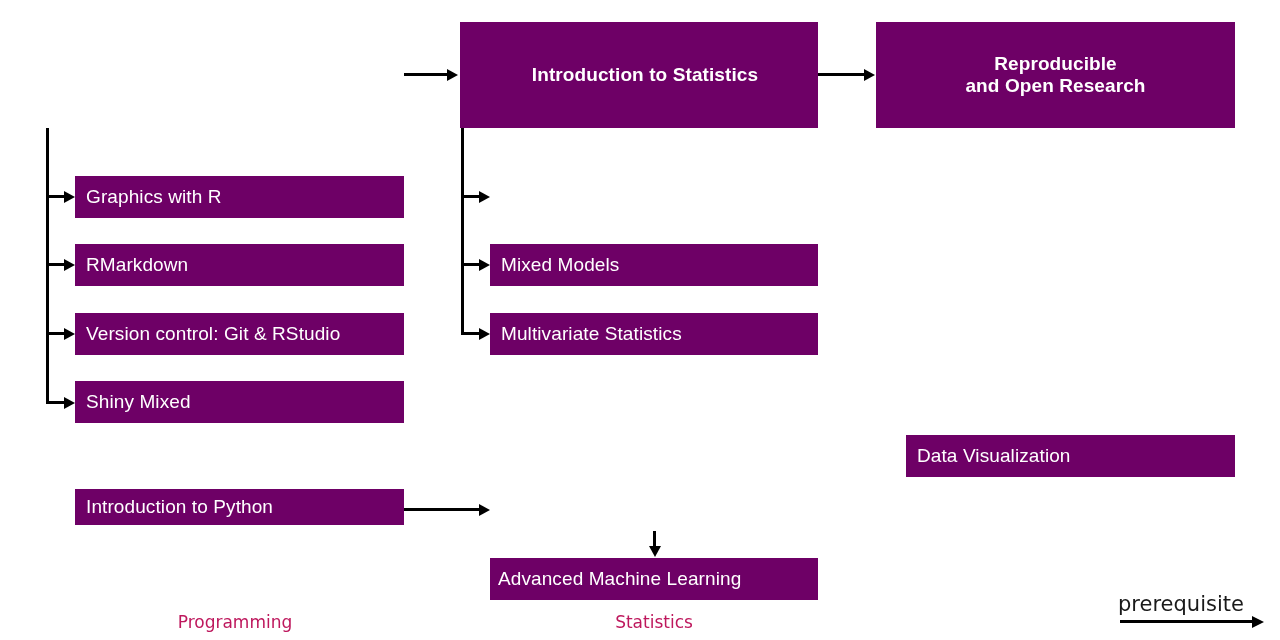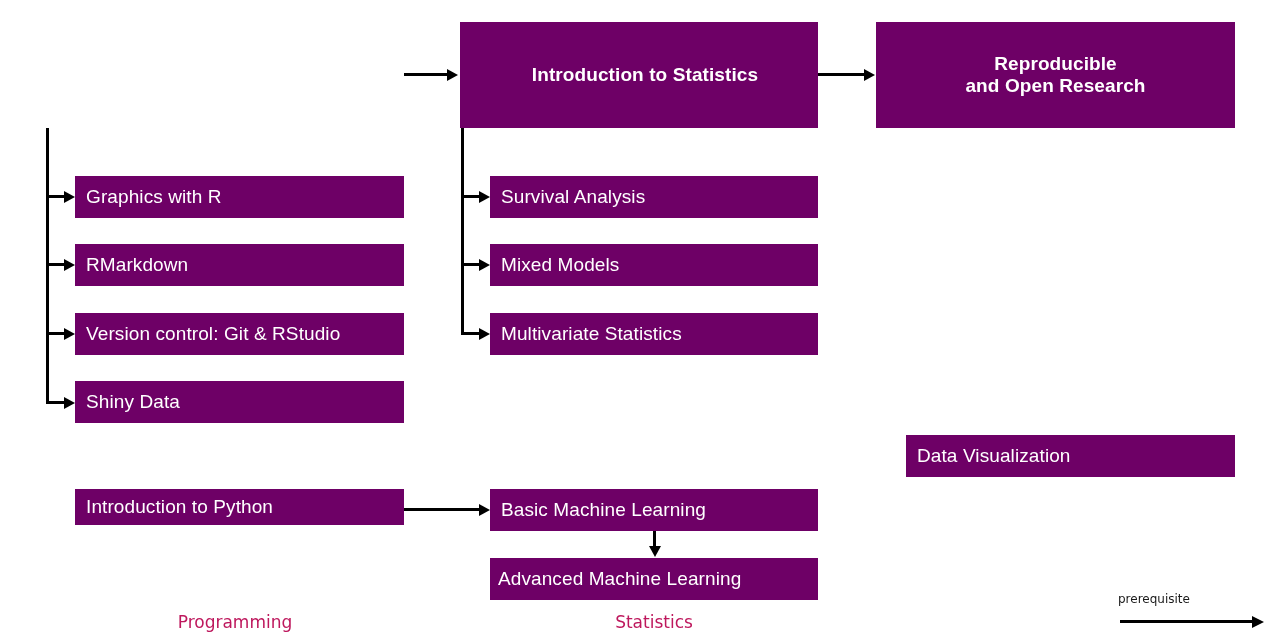--- a/index.html
+++ b/index.html
@@ -91,21 +91,21 @@
     left: 1118px;
     top: 592px;
     width: 150px;
     height: 42px;
   }
   #legend .legend-label {
     position: absolute;
     left: 0;
     top: 0;
     font-family: "DejaVu Sans", sans-serif;
-    font-size: 12px;
+    font-size: 21px;
     color: #1a1a1a;
     white-space: nowrap;
   }
   #legend .legend-line {
     position: absolute;
     left: 2px;
     top: 28px;
     width: 132px;
     height: 3px;
     background: #000000;
@@ -158,30 +158,27 @@
 
   <div class="conn h" style="left:46px; top:332px; width:18px;"></div>
   <div class="arrowhead right" style="left:64px; top:327.5px;"></div>
   <div class="node minor" style="left:75px; top:313px; width:329px; height:42px;">
     <span class="label">Version control: Git &amp; RStudio</span>
   </div>
 
   <div class="conn h" style="left:46px; top:401px; width:18px;"></div>
   <div class="arrowhead right" style="left:64px; top:396.5px;"></div>
   <div class="node minor" style="left:75px; top:381px; width:329px; height:42px;">
-    <span class="label">Shiny Data</span>
+    <span class="label">Shiny Mixed</span>
   </div>
 
   <div class="conn v" style="left:461px; top:128px; height:207px;"></div>
 
   <div class="conn h" style="left:461px; top:195px; width:18px;"></div>
   <div class="arrowhead right" style="left:479px; top:190.5px;"></div>
-  <div class="node minor" style="left:490px; top:176px; width:328px; height:42px;">
-    <span class="label">Survival Analysis</span>
-  </div>
 
   <div class="conn h" style="left:461px; top:263px; width:18px;"></div>
   <div class="arrowhead right" style="left:479px; top:258.5px;"></div>
   <div class="node minor" style="left:490px; top:244px; width:328px; height:42px;">
     <span class="label">Mixed Models</span>
   </div>
 
   <div class="conn h" style="left:461px; top:332px; width:18px;"></div>
   <div class="arrowhead right" style="left:479px; top:327.5px;"></div>
   <div class="node minor" style="left:490px; top:313px; width:328px; height:42px;">
@@ -192,23 +189,20 @@
     <span class="label">Data Visualization</span>
   </div>
 
   <div class="node minor" style="left:75px; top:489px; width:329px; height:36px;">
     <span class="label">Introduction to Python</span>
   </div>
 
   <div class="conn h" style="left:404px; top:508px; width:75px;"></div>
   <div class="arrowhead right" style="left:479px; top:503.5px;"></div>
 
-  <div class="node minor" style="left:490px; top:489px; width:328px; height:42px;">
-    <span class="label">Basic Machine Learning</span>
-  </div>
 
   <div class="conn v" style="left:653px; top:531px; height:17px;"></div>
   <div class="arrowhead down" style="left:648.5px; top:546px;"></div>
 
   <div class="node minor" style="left:490px; top:558px; width:328px; height:42px;padding-left:8px;">
     <span class="label">Advanced Machine Learning</span>
   </div>
 
   <div class="group-caption" style="left:155px; top:612px; width:160px;">Programming</div>
   <div class="group-caption" style="left:574px; top:612px; width:160px;">Statistics</div>

